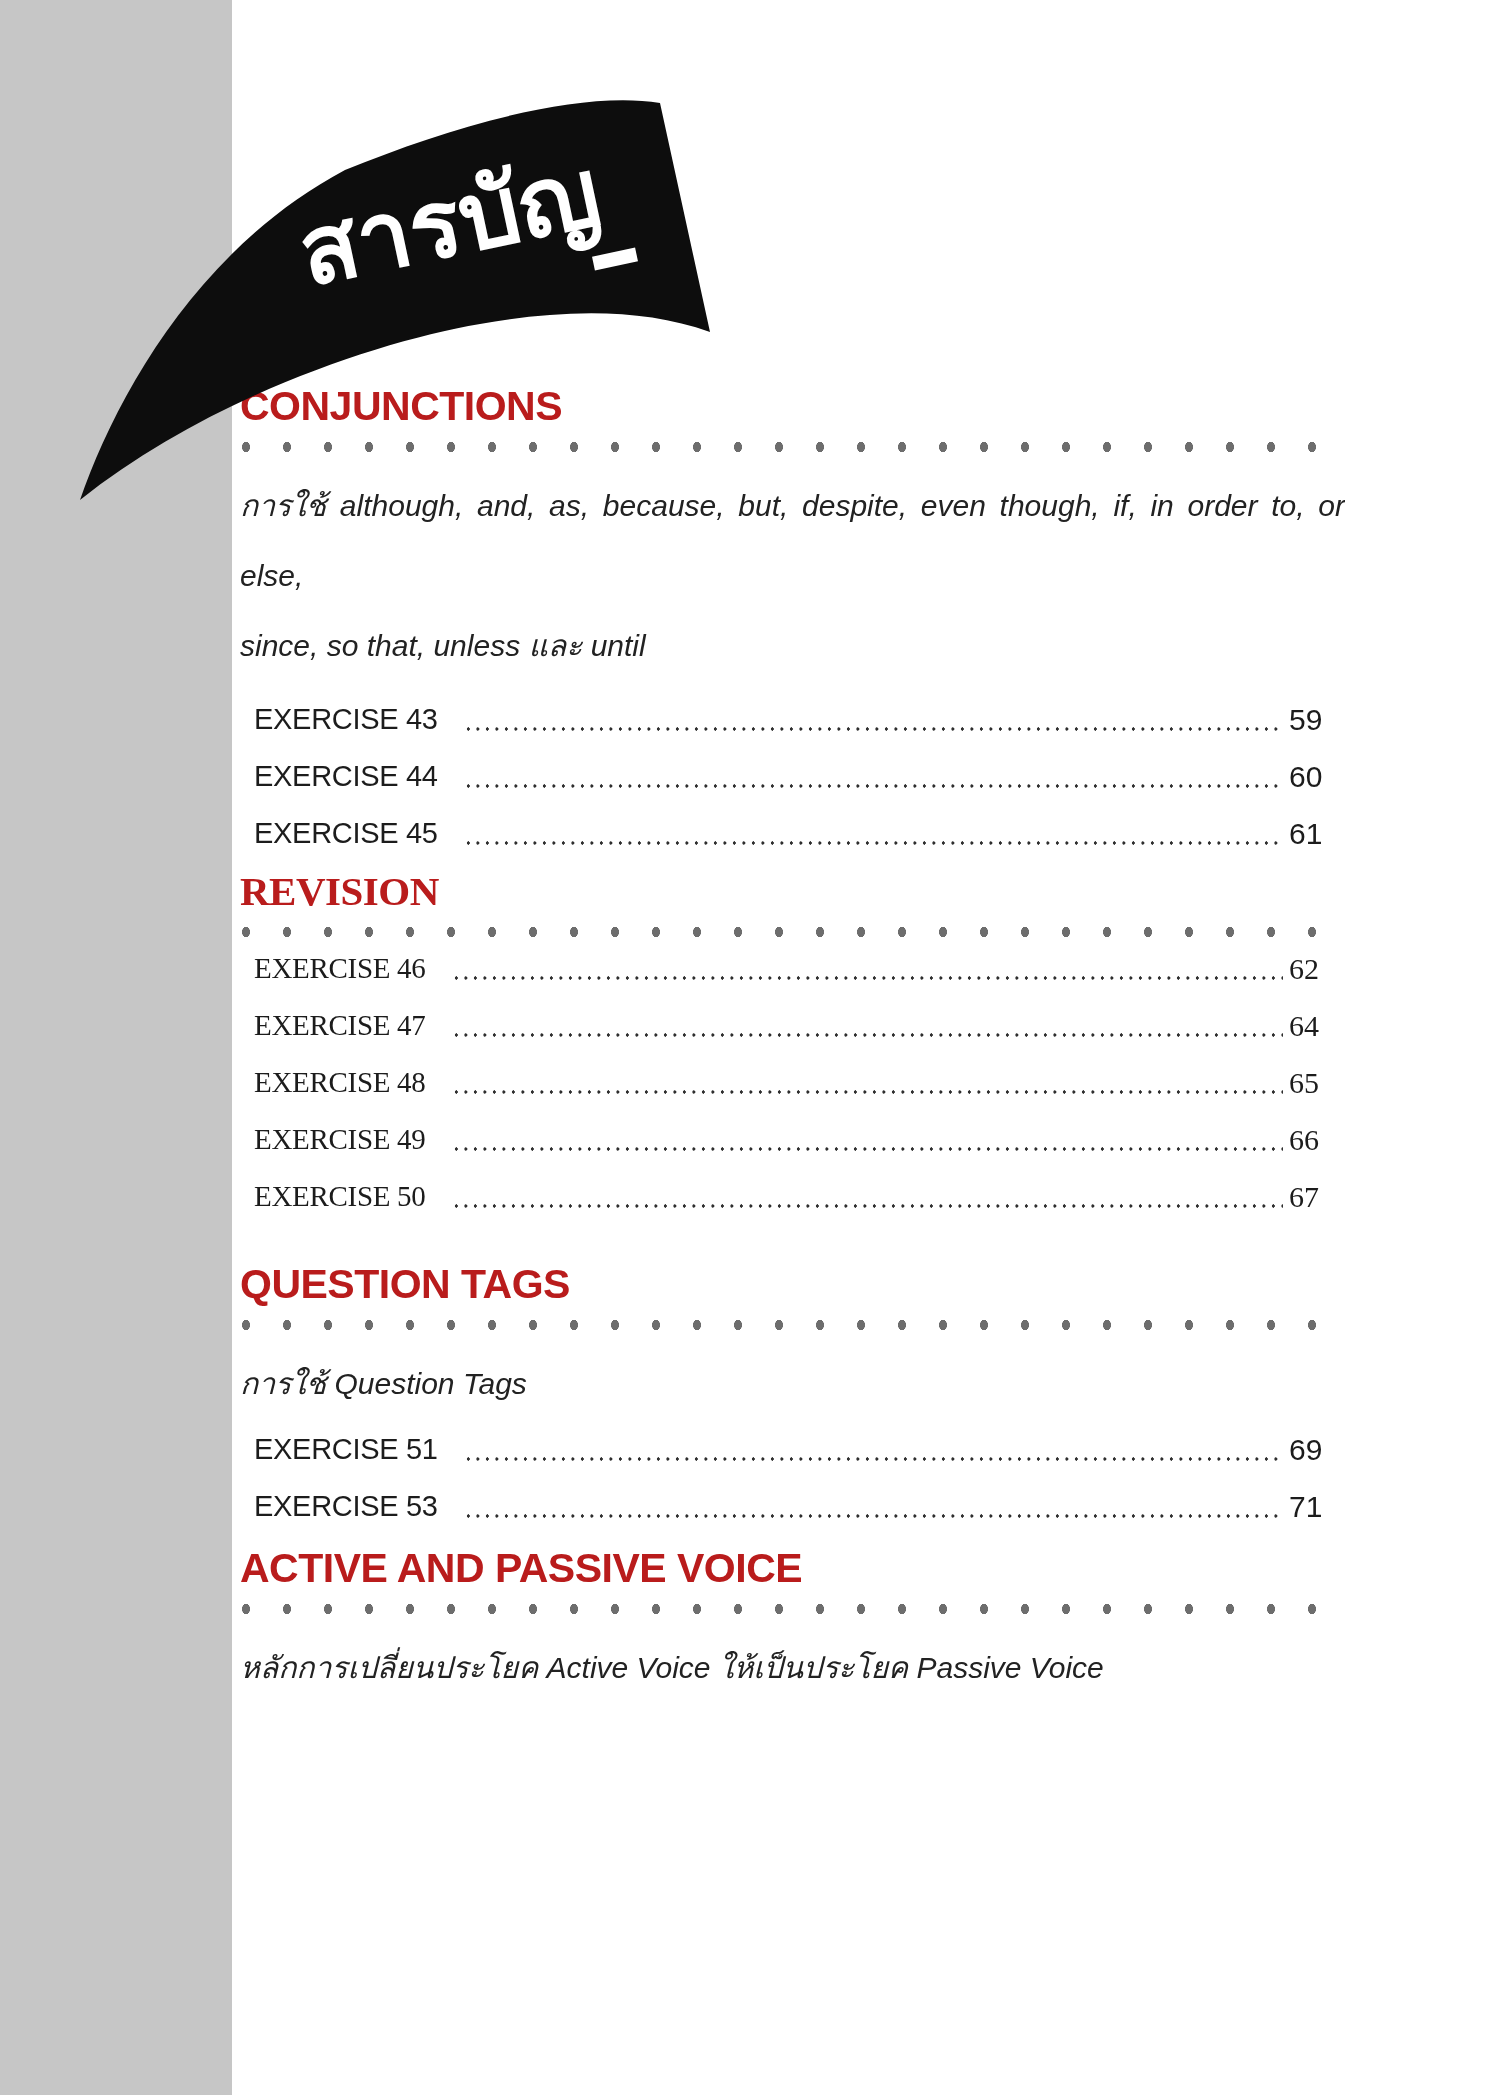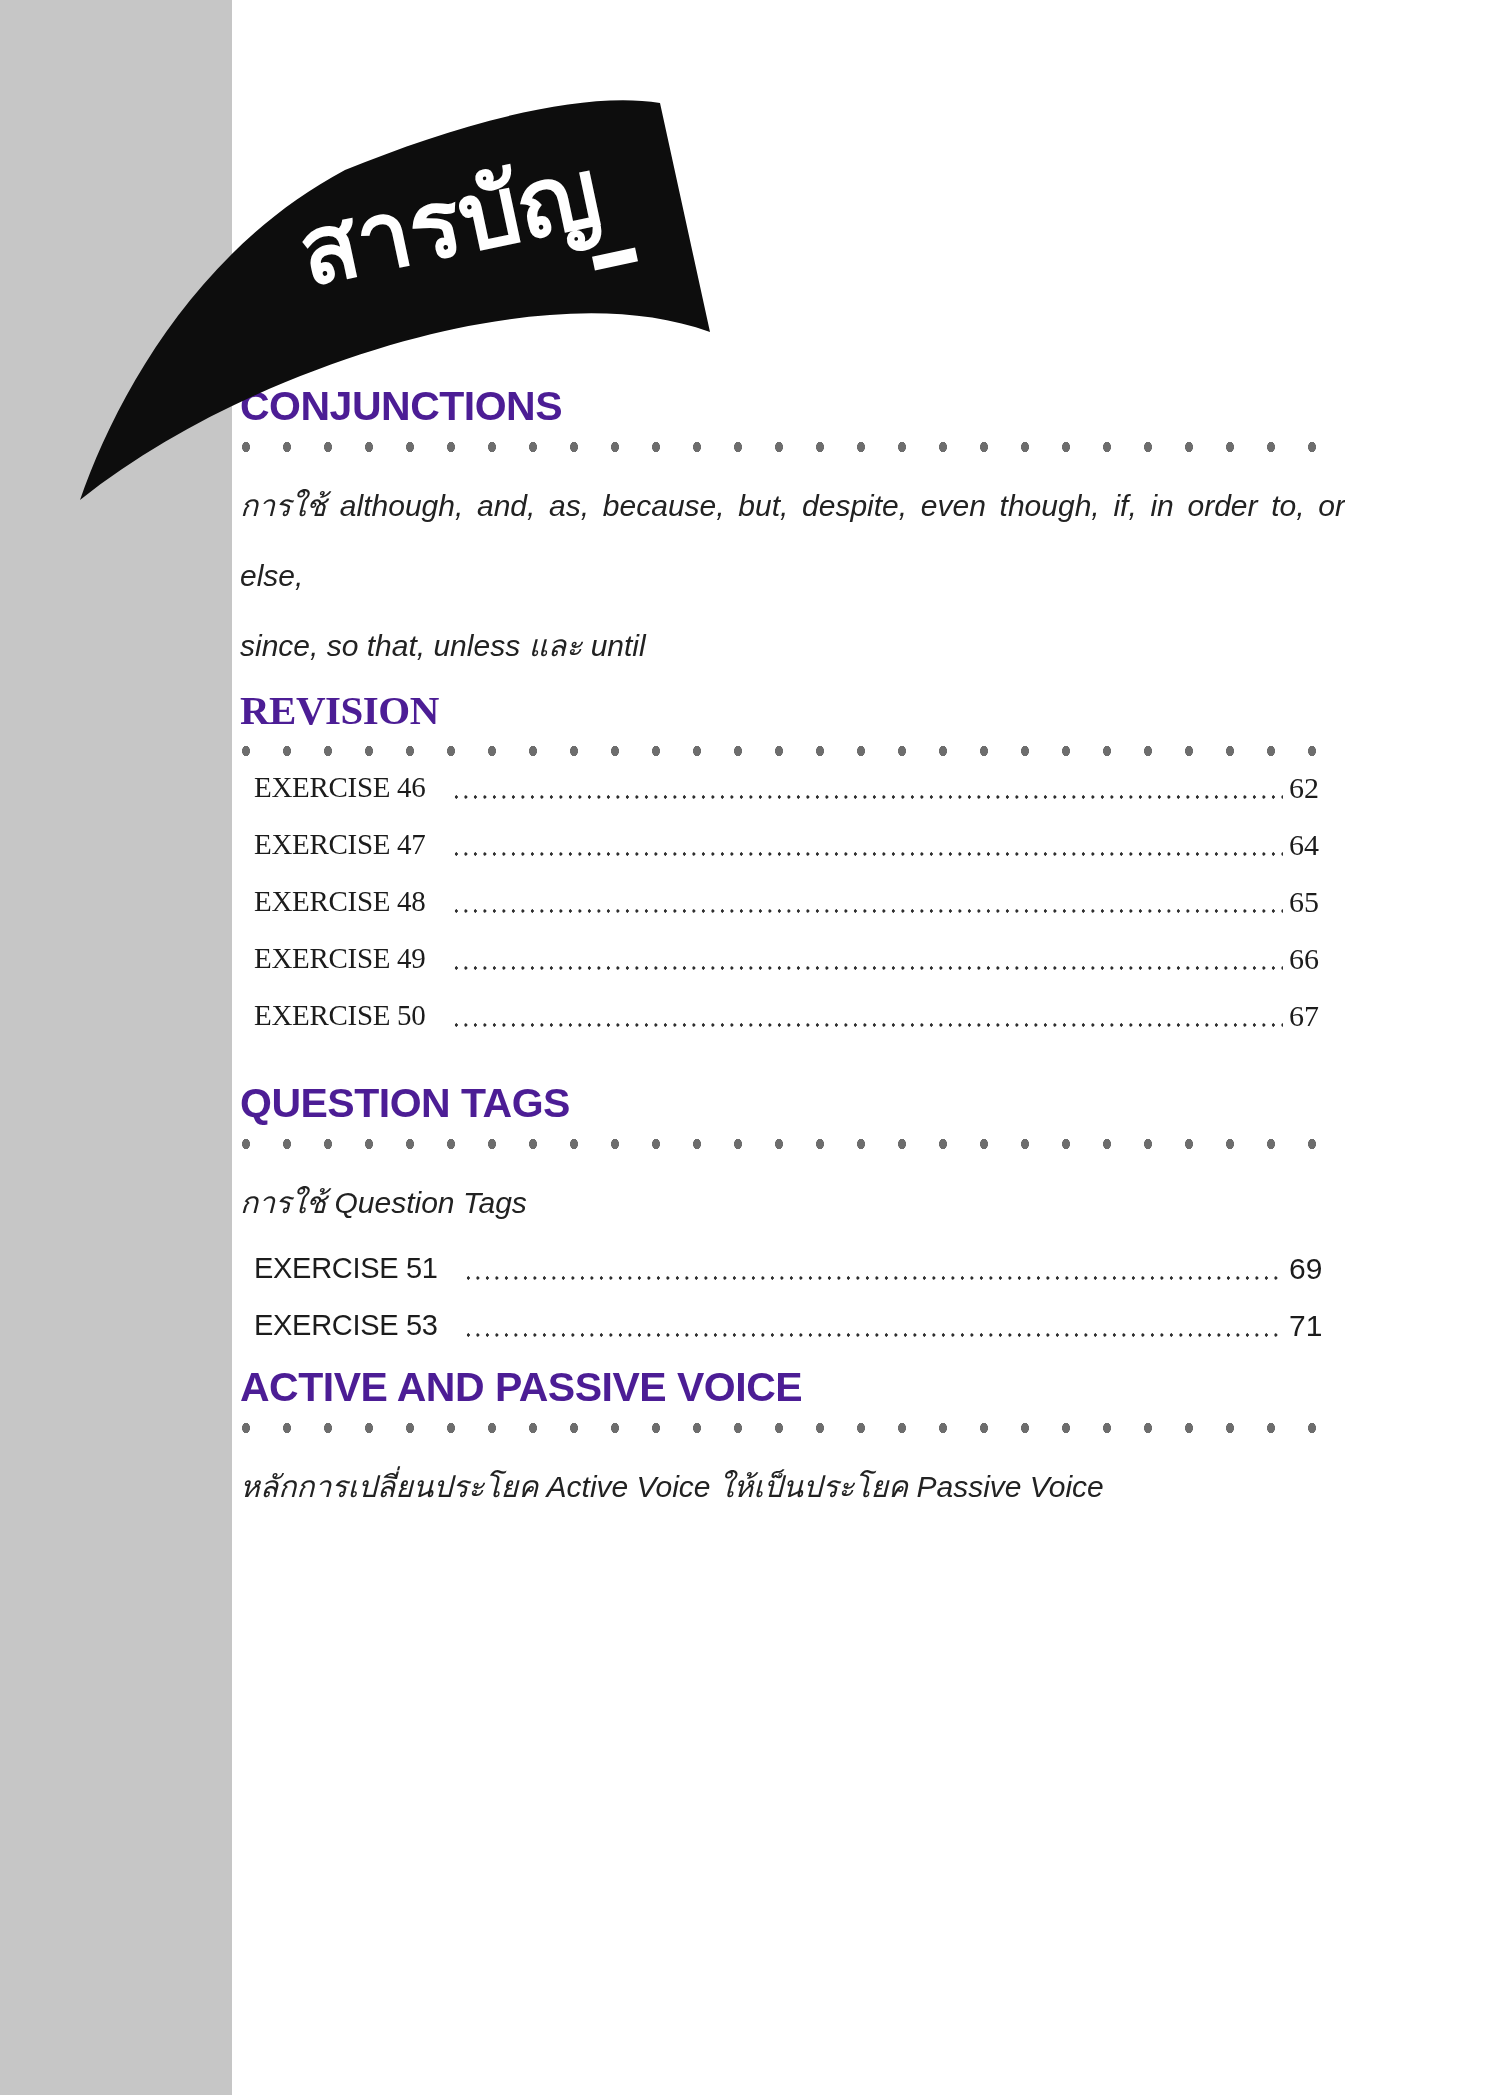--- a/index.html
+++ b/index.html
@@ -23,21 +23,21 @@
     position:absolute;left:240px;top:385px;width:1105px;
     z-index:2;
   }
   .toc-section{margin:0;}
   .toc-section:nth-of-type(2){margin-top:8px;font-family:Liberation Serif, serif;}
   .toc-section:nth-of-type(3){margin-top:38px;}
   .toc-section:nth-of-type(4){margin-top:12px;}
   .heading{
     margin:0;
     font-size:41px;line-height:42px;font-weight:700;
-    letter-spacing:-0.5px;color:#4c1d95;
+    letter-spacing:-0.5px;color:#b91c1c;
   }
   .dots{
     margin-top:14px;height:12px;
     background-image:radial-gradient(4px 5.5px at 6px 6px,#6d6d6d 97%,rgba(0,0,0,0) 100%);
     background-size:41px 12px;
     background-repeat:repeat-x;
   }
   .desc{margin-top:18px;font-style:italic;font-size:30px;color:#222222;}
   .desc-line{line-height:70px;overflow:hidden;}
   .desc-line.justify{text-align:justify;text-align-last:justify;}
@@ -85,20 +85,37 @@
   </svg>
 
   <div class="content">
 
     <section class="toc-section">
       <h2 class="heading">CONJUNCTIONS</h2>
       <div class="dots"></div>
       <div class="desc">
         <div class="desc-line justify">การใช้ although, and, as, because, but, despite, even though, if, in order to, or else,</div>
         <div class="desc-line">since, so that, unless และ until</div>
+      </div>
+      <div class="entries">
+        <div class="entry">
+          <span class="entry-label">EXERCISE 43</span>
+          <span class="leader"></span>
+          <span class="entry-page">59</span>
+        </div>
+        <div class="entry">
+          <span class="entry-label">EXERCISE 44</span>
+          <span class="leader"></span>
+          <span class="entry-page">60</span>
+        </div>
+        <div class="entry">
+          <span class="entry-label">EXERCISE 45</span>
+          <span class="leader"></span>
+          <span class="entry-page">61</span>
+        </div>
       </div>
     </section>
 
     <section class="toc-section">
       <h2 class="heading">REVISION</h2>
       <div class="dots"></div>
       <div class="entries">
         <div class="entry">
           <span class="entry-label">EXERCISE 46</span>
           <span class="leader"></span>

